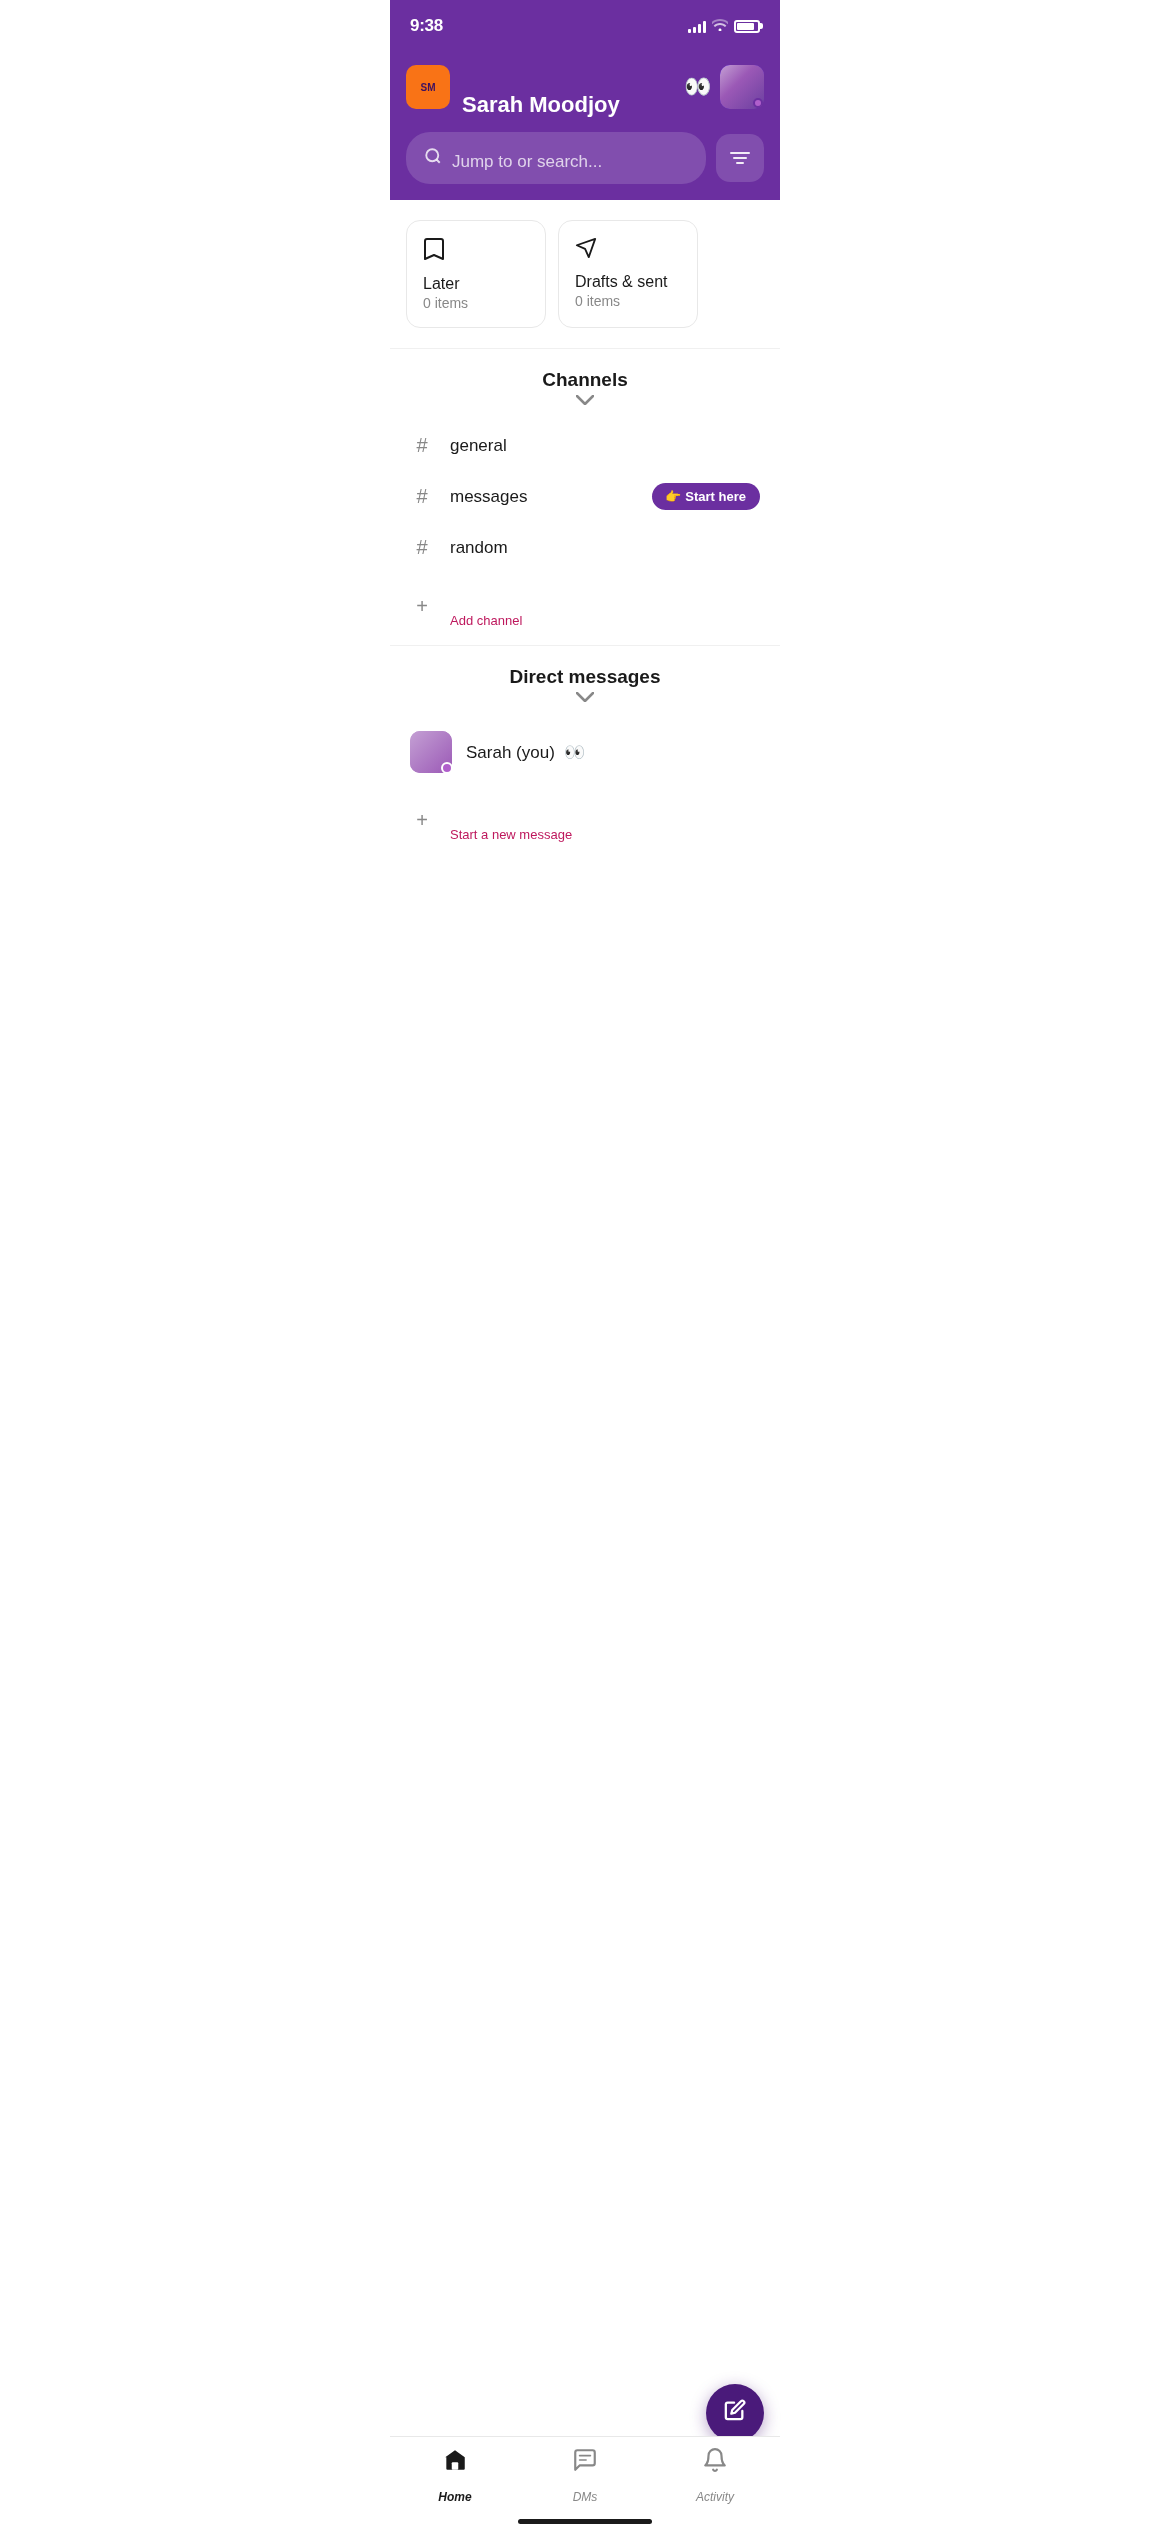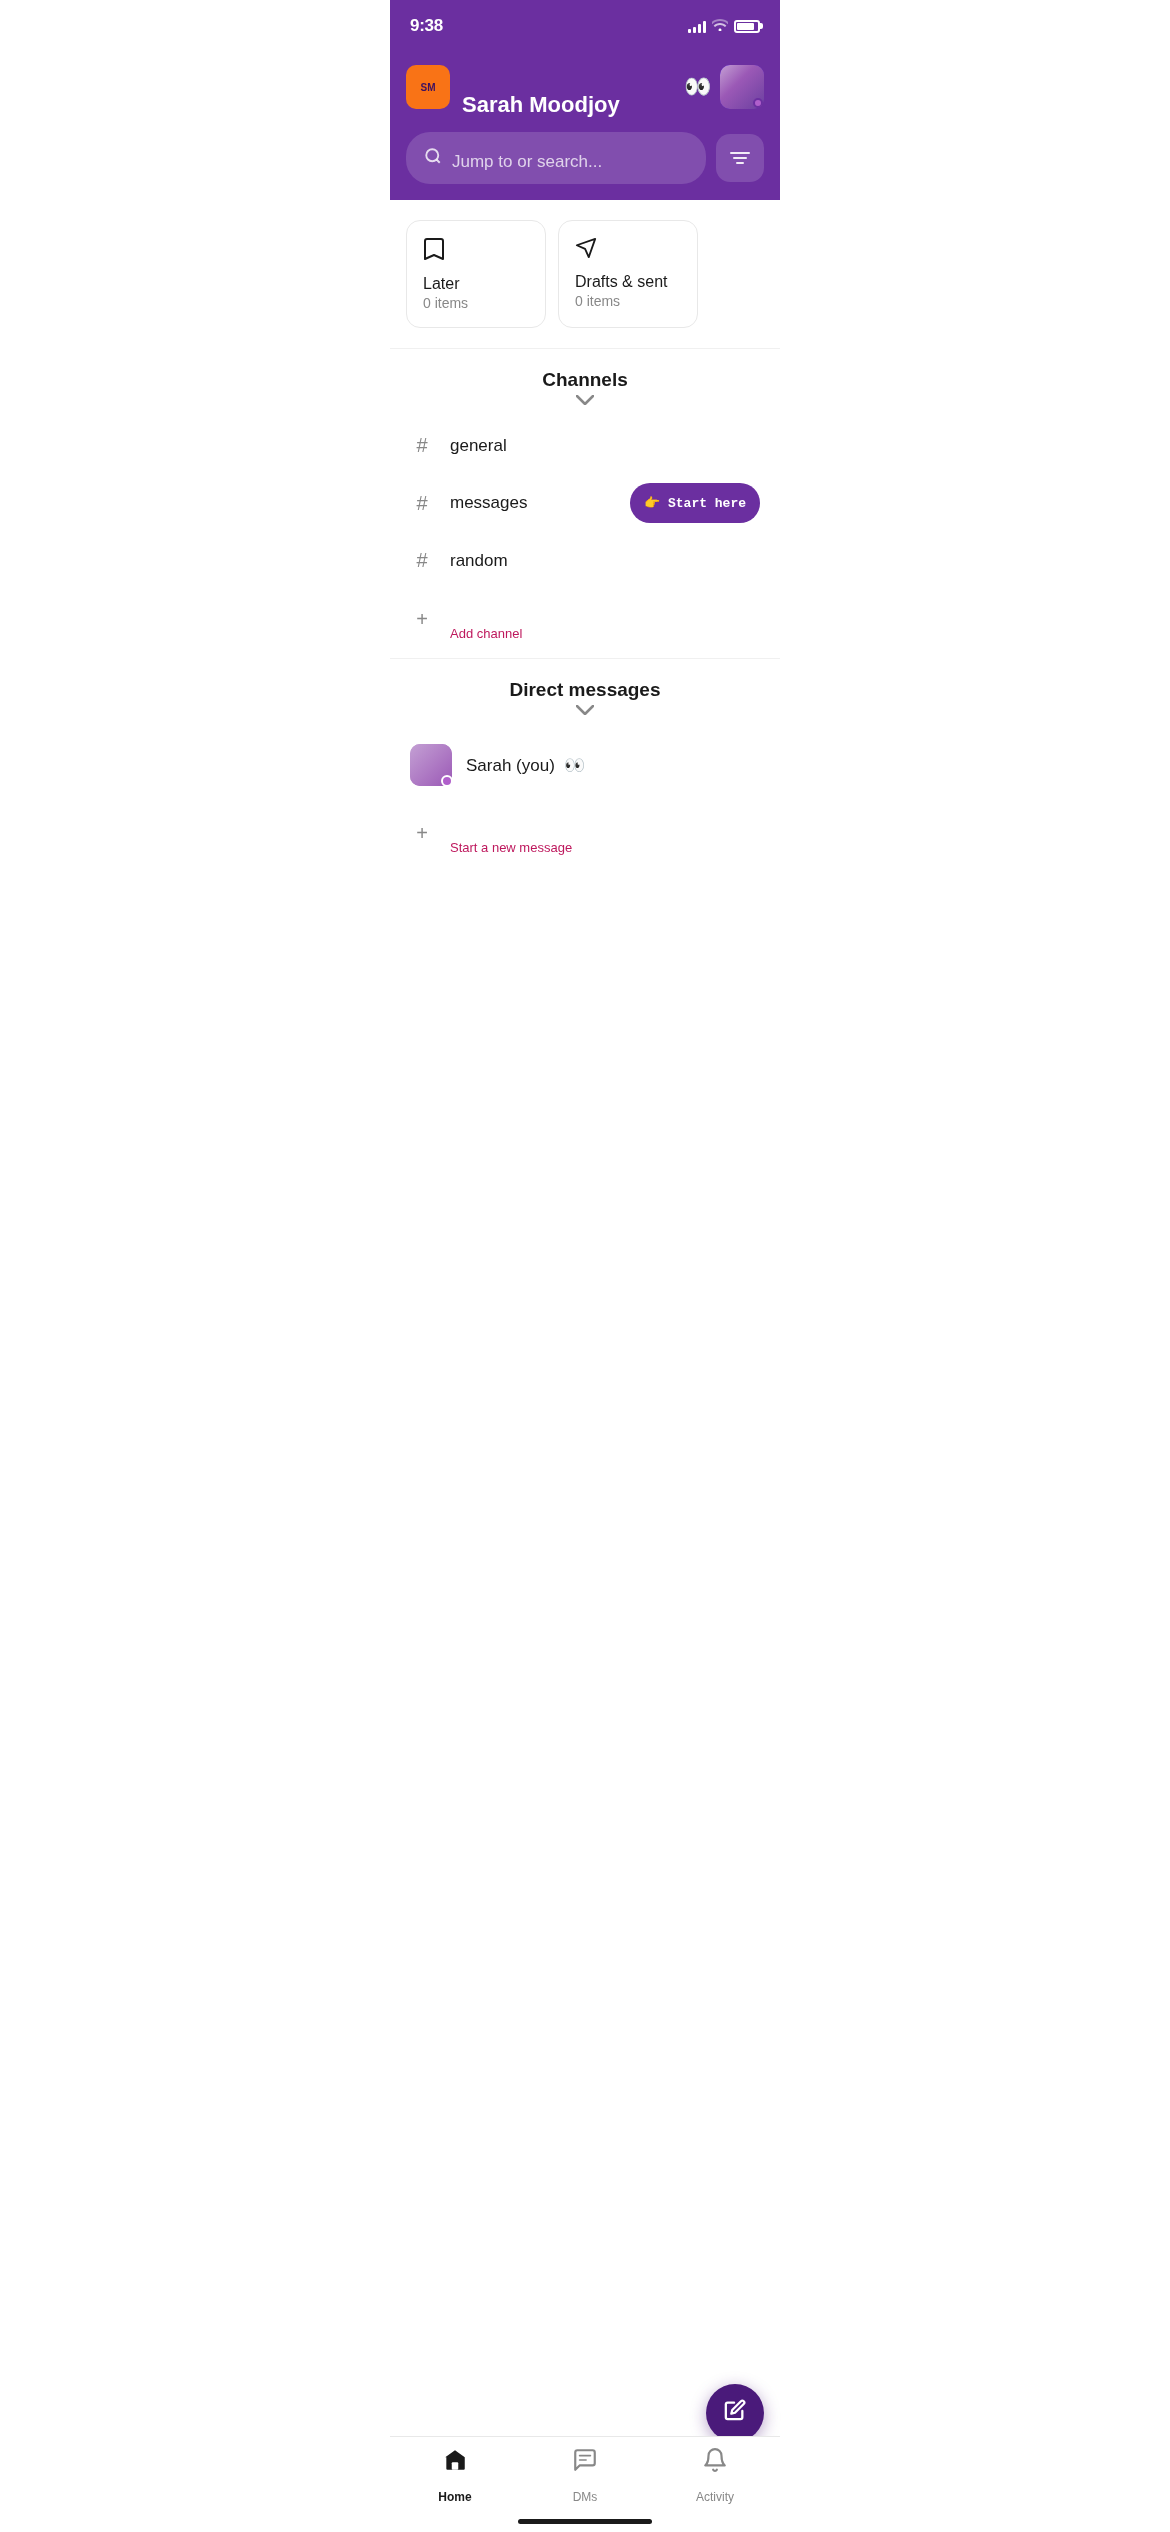--- a/index.html
+++ b/index.html
@@ -311,26 +311,25 @@
     .channel-name {
       font-size: 17px;
       color: #1a1a1a;
     }
 
     .start-here-badge {
       background: #6B2FA0;
       color: #fff;
       font-size: 13px;
       font-weight: 600;
-      padding: 12px 14px;
+      padding: 6px 14px;
       border-radius: 20px;
       display: flex;
       align-items: center;
       gap: 4px;
-      font-family: Liberation Mono, monospace;
     }
 
     .add-item {
       display: flex;
       align-items: center;
       gap: 16px;
       padding: 13px 0;
       cursor: pointer;
     }
 
@@ -420,20 +419,21 @@
       padding: 10px 0 28px;
     }
 
     .nav-item {
       display: flex;
       flex-direction: column;
       align-items: center;
       gap: 11px;
       cursor: pointer;
       min-width: 70px;
+      font-style: italic;
     }
 
     .nav-icon {
       font-size: 24px;
       color: #888;
     }
 
     .nav-icon.active {
       color: #1a1a1a;
     }

